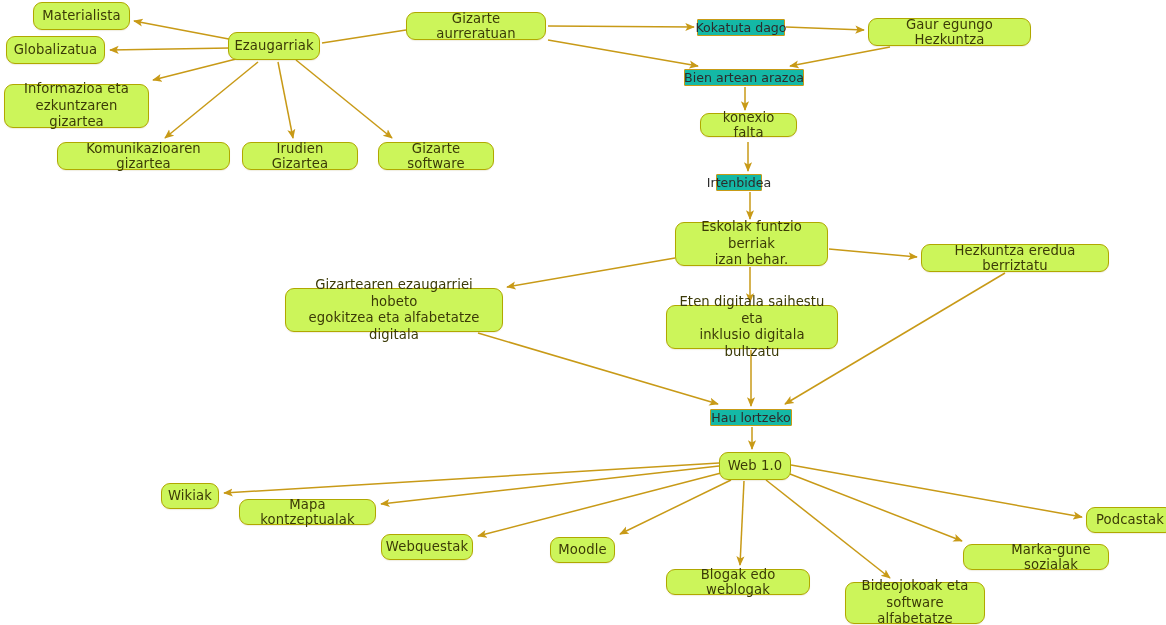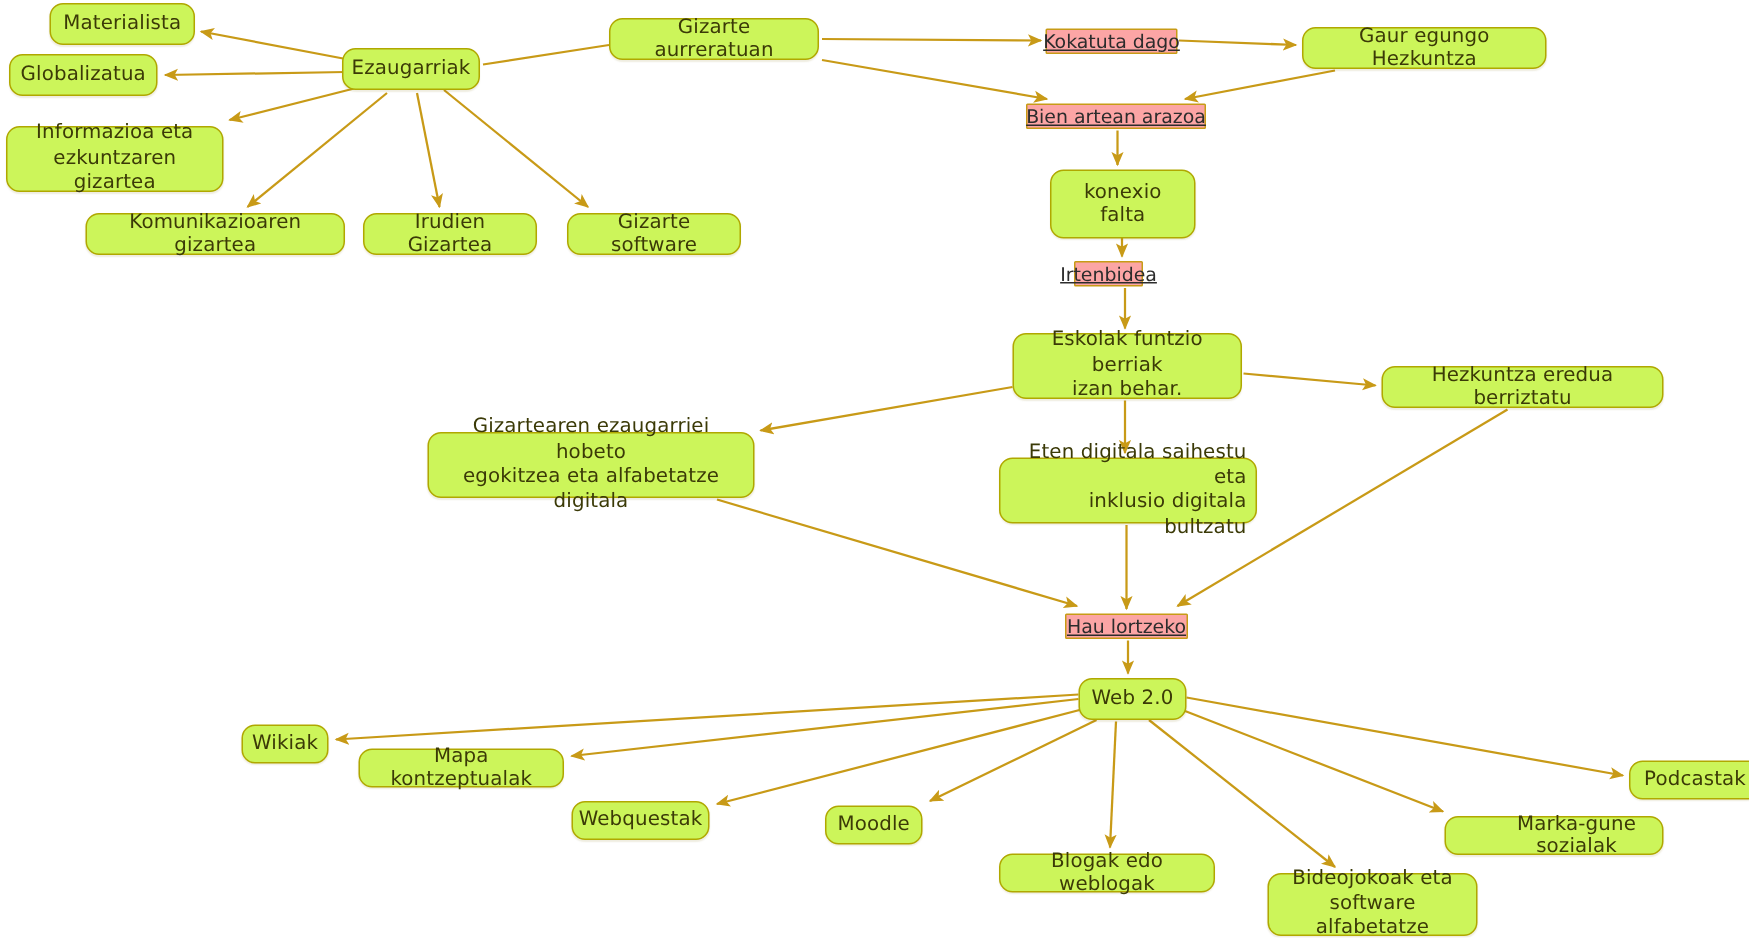--- a/index.html
+++ b/index.html
@@ -49,30 +49,29 @@
   .node.two-line {
     line-height: 16.5px;
   }
   .link-label {
     position: absolute;
     box-sizing: border-box;
     display: flex;
     align-items: center;
     justify-content: center;
     text-align: center;
-    background: #fca5a5;
+    background: #14b8a6;
     border: 1.3px solid #c79b16;
     border-radius: 1px;
     color: #2c2c2c;
     font-size: 12.6px;
     line-height: 14px;
     white-space: nowrap;
     padding: 0 3px;
     z-index: 4;
-    text-decoration: underline;
   }
 </style>
 </head>
 <body>
 
 <div id="map-root">
   <svg id="edge-layer" viewBox="0 0 1166 625" preserveAspectRatio="none" aria-hidden="true">
     <defs>
       <marker id="arrowhead" markerWidth="7" markerHeight="7" refX="5.8" refY="3" orient="auto" markerUnits="strokeWidth">
         <path d="M0,0.3 L6.4,3 L0,5.7 L1.5,3 Z" fill="#c89a17"></path>
@@ -114,29 +113,29 @@
       <div class="node" style="left: 33px; top: 2px; width: 97px; height: 28px;">Materialista</div>
       <div class="node" style="left: 6px; top: 36px; width: 99px; height: 28px;">Globalizatua</div>
       <div class="node two-line" style="left: 4px; top: 84px; width: 145px; height: 44px;">Informazioa eta
 ezkuntzaren gizartea</div>
       <div class="node" style="left: 57px; top: 142px; width: 173px; height: 28px;">Komunikazioaren gizartea</div>
       <div class="node" style="left: 242px; top: 142px; width: 116px; height: 28px;">Irudien Gizartea</div>
       <div class="node" style="left: 378px; top: 142px; width: 116px; height: 28px;">Gizarte software</div>
       <div class="node" style="left: 228px; top: 32px; width: 92px; height: 28px;">Ezaugarriak</div>
       <div class="node" style="left: 406px; top: 12px; width: 140px; height: 28px;">Gizarte aurreratuan</div>
       <div class="node" style="left: 868px; top: 18px; width: 163px; height: 28px;">Gaur egungo Hezkuntza</div>
-      <div class="node" style="left: 700px; top: 113px; width: 97px; height: 46px;">konexio falta</div>
+      <div class="node" style="left: 700px; top: 113px; width: 97px; height: 24px;">konexio falta</div>
       <div class="node two-line" style="left: 675px; top: 222px; width: 153px; height: 44px;">Eskolak funtzio berriak
 izan behar.</div>
       <div class="node" style="left: 921px; top: 244px; width: 188px; height: 28px;">Hezkuntza eredua berriztatu</div>
       <div class="node two-line" style="left: 285px; top: 288px; width: 218px; height: 44px;">Gizartearen ezaugarriei hobeto
 egokitzea eta alfabetatze digitala</div>
-      <div class="node two-line" style="left: 666px; top: 305px; width: 172px; height: 44px; text-align: right;">Eten digitala saihestu eta
+      <div class="node two-line" style="left: 666px; top: 305px; width: 172px; height: 44px;">Eten digitala saihestu eta
 inklusio digitala bultzatu</div>
-      <div class="node" style="left: 719px; top: 452px; width: 72px; height: 28px;">Web 2.0</div>
+      <div class="node" style="left: 719px; top: 452px; width: 72px; height: 28px;">Web 1.0</div>
       <div class="node" style="left: 161px; top: 483px; width: 58px; height: 26px;">Wikiak</div>
       <div class="node" style="left: 239px; top: 499px; width: 137px; height: 26px;">Mapa kontzeptualak</div>
       <div class="node" style="left: 381px; top: 534px; width: 92px; height: 26px;">Webquestak</div>
       <div class="node" style="left: 550px; top: 537px; width: 65px; height: 26px;">Moodle</div>
       <div class="node" style="left: 666px; top: 569px; width: 144px; height: 26px;">Blogak edo weblogak</div>
       <div class="node two-line" style="left: 845px; top: 582px; width: 140px; height: 42px;">Bideojokoak eta
 software alfabetatze</div>
       <div class="node" style="left: 963px; top: 544px; width: 146px; height: 26px; padding-left: 36px;">Marka-gune sozialak</div>
       <div class="node" style="left: 1086px; top: 507px; width: 88px; height: 26px;">Podcastak</div>
       <div class="link-label" style="left: 697px; top: 19px; width: 88px; height: 17px;">Kokatuta dago</div>

